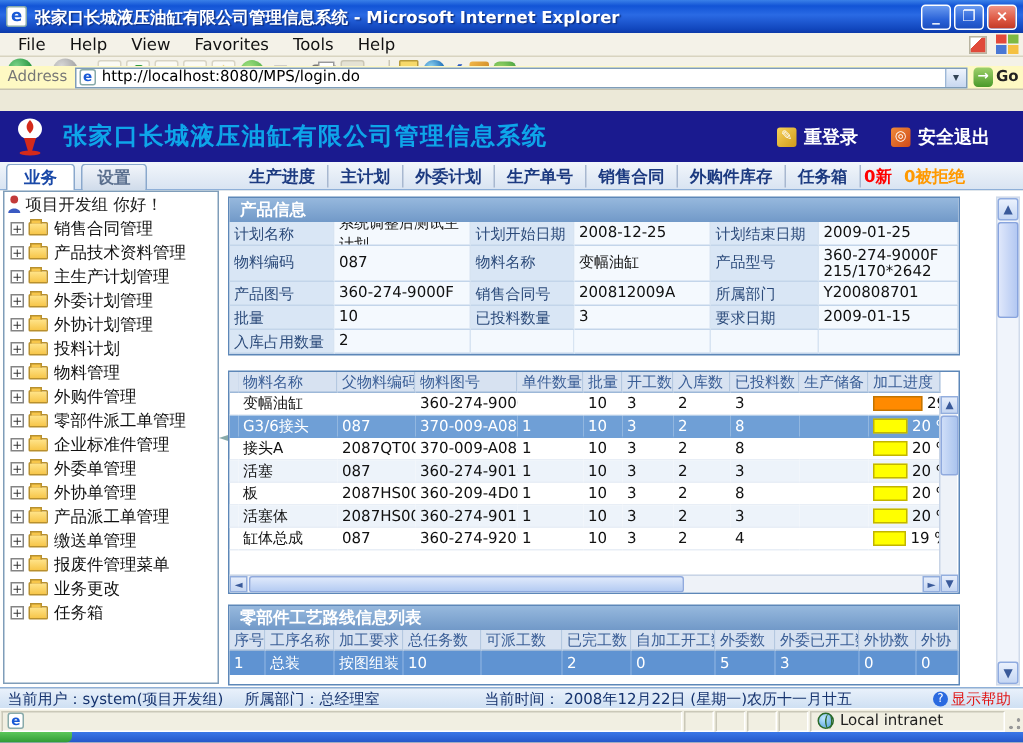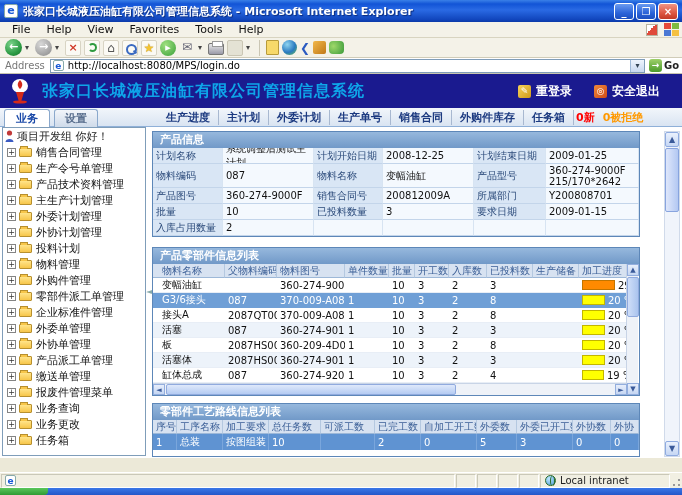--- a/index.html
+++ b/index.html
@@ -53,21 +53,21 @@
   .printi::before { content:""; position:absolute; left:3px; top:-3px; width:9px; height:4px; background:#fff; border:1px solid #999; }
   .editi { width:16px; height:16px; background:#e4e2d4; border:1px solid #cac6b4; border-radius:2px; }
   .sep { width:1px; height:16px; background:#cac6b4; margin:0 3px; }
   .ic-note { width:13px; height:15px; background:#f7d96a; border:1px solid #b89b3a; border-radius:1px; }
   .ic-msn  { width:15px; height:15px; border-radius:50%; background:radial-gradient(circle at 35% 30%,#8fd4f0,#2a7ac0 55%,#6abf4a); }
   .ic-chat { color:#2a5ac0; font-weight:bold; font-size:12px; }
   .ic-res  { width:13px; height:13px; background:linear-gradient(135deg,#f2b84a,#c07818); border-radius:2px; }
   .ic-ppl  { width:15px; height:13px; border-radius:4px; background:radial-gradient(circle at 30% 40%,#9fd86a,#3a9a3a); }
 
   
-  .addressbar { position:absolute; left:0; top:58px; width:682px; height:16px; background:#ffffff;
+  .addressbar { position:absolute; left:0; top:44px; width:682px; height:16px; background:#fef9c3;
     border-bottom:1px solid #c8c4b0; display:flex; align-items:center; padding:0 3px; }
   .addr-label { color:#777; font-size:10px; margin:0 5px 0 2px; }
   .addr-input { flex:1; height:14px; background:#fff; border:1px solid #7f9db9; display:flex; align-items:center; padding-left:2px; }
   .addr-input .ie-doc { width:11px; height:11px; font-size:9px; line-height:10px; }
   .addr-url { margin-left:4px; font-size:10px; color:#000; flex:1; white-space:nowrap; overflow:hidden; }
   .addr-drop { width:14px; height:12px; background:linear-gradient(180deg,#eef4fd,#c8d8f0); border-left:1px solid #9db8d8;
     font-size:8px; text-align:center; line-height:12px; color:#345; }
   .go-btn { display:flex; align-items:center; margin-left:4px; gap:2px; font-size:10px; font-weight:bold; color:#222; }
   .go-ic { width:13px; height:13px; border-radius:3px; background:linear-gradient(180deg,#9ed06a,#4a9a2a); color:#fff;
     font-size:9px; line-height:12px; text-align:center; }
@@ -296,25 +296,20 @@
         <span>项目开发组 你好！</span>
       </div>
       <div class="titem">
           <span class="plus"></span>
           <span class="folder"></span>
           <span>销售合同管理</span>
         </div>
       <div class="titem">
           <span class="plus"></span>
           <span class="folder"></span>
-          <span>生产令号单管理</span>
-        </div>
-      <div class="titem">
-          <span class="plus"></span>
-          <span class="folder"></span>
           <span>产品技术资料管理</span>
         </div>
       <div class="titem">
           <span class="plus"></span>
           <span class="folder"></span>
           <span>主生产计划管理</span>
         </div>
       <div class="titem">
           <span class="plus"></span>
           <span class="folder"></span>
@@ -367,25 +362,20 @@
         </div>
       <div class="titem">
           <span class="plus"></span>
           <span class="folder"></span>
           <span>缴送单管理</span>
         </div>
       <div class="titem">
           <span class="plus"></span>
           <span class="folder"></span>
           <span>报废件管理菜单</span>
-        </div>
-      <div class="titem">
-          <span class="plus"></span>
-          <span class="folder"></span>
-          <span>业务查询</span>
         </div>
       <div class="titem">
           <span class="plus"></span>
           <span class="folder"></span>
           <span>业务更改</span>
         </div>
       <div class="titem">
           <span class="plus"></span>
           <span class="folder"></span>
           <span>任务箱</span>
@@ -427,21 +417,20 @@
         <div class="ilabel h16">入库占用数量</div>
         <div class="ivalue h16">2</div>
         <div class="ivalue h16"></div>
         <div class="ivalue h16"></div>
         <div class="ivalue h16"></div>
         <div class="ivalue h16"></div>
       </div>
     </div>
 
     <div class="panel" style="top:120px; height:149px;">
-      <div class="phead">产品零部件信息列表</div>
       <div class="tgrid thead">
         <div></div>
         <div>物料名称</div>
         <div>父物料编码</div>
         <div>物料图号</div>
         <div>单件数量</div>
         <div>批量</div>
         <div>开工数</div>
         <div>入库数</div>
         <div>已投料数</div>
@@ -610,20 +599,29 @@
       </div>
     </div>
 
     <div class="vscroll-m">
       <span class="marr up">▲</span>
       <span class="mthumb"></span>
       <span class="marr dn">▼</span>
     </div>
   </div>
 
+  <div class="pagestatus">
+    <span class="ps-user">当前用户：system(项目开发组)</span>
+    <span class="ps-dept">所属部门：总经理室</span>
+    <span class="ps-time">当前时间：  2008年12月22日 (星期一)农历十一月廿五</span>
+    <span class="ps-help">
+      <span class="qic">?</span>
+      <span>显示帮助</span>
+    </span>
+  </div>
 
   <div class="iestatus">
     <div class="ies-main">
       <span class="ie-doc" style="width:11px;height:11px;font-size:9px;line-height:10px;">e</span>
     </div>
     <div class="ies-cell"></div>
     <div class="ies-cell"></div>
     <div class="ies-cell"></div>
     <div class="ies-cell"></div>
     <div class="ies-zone">

